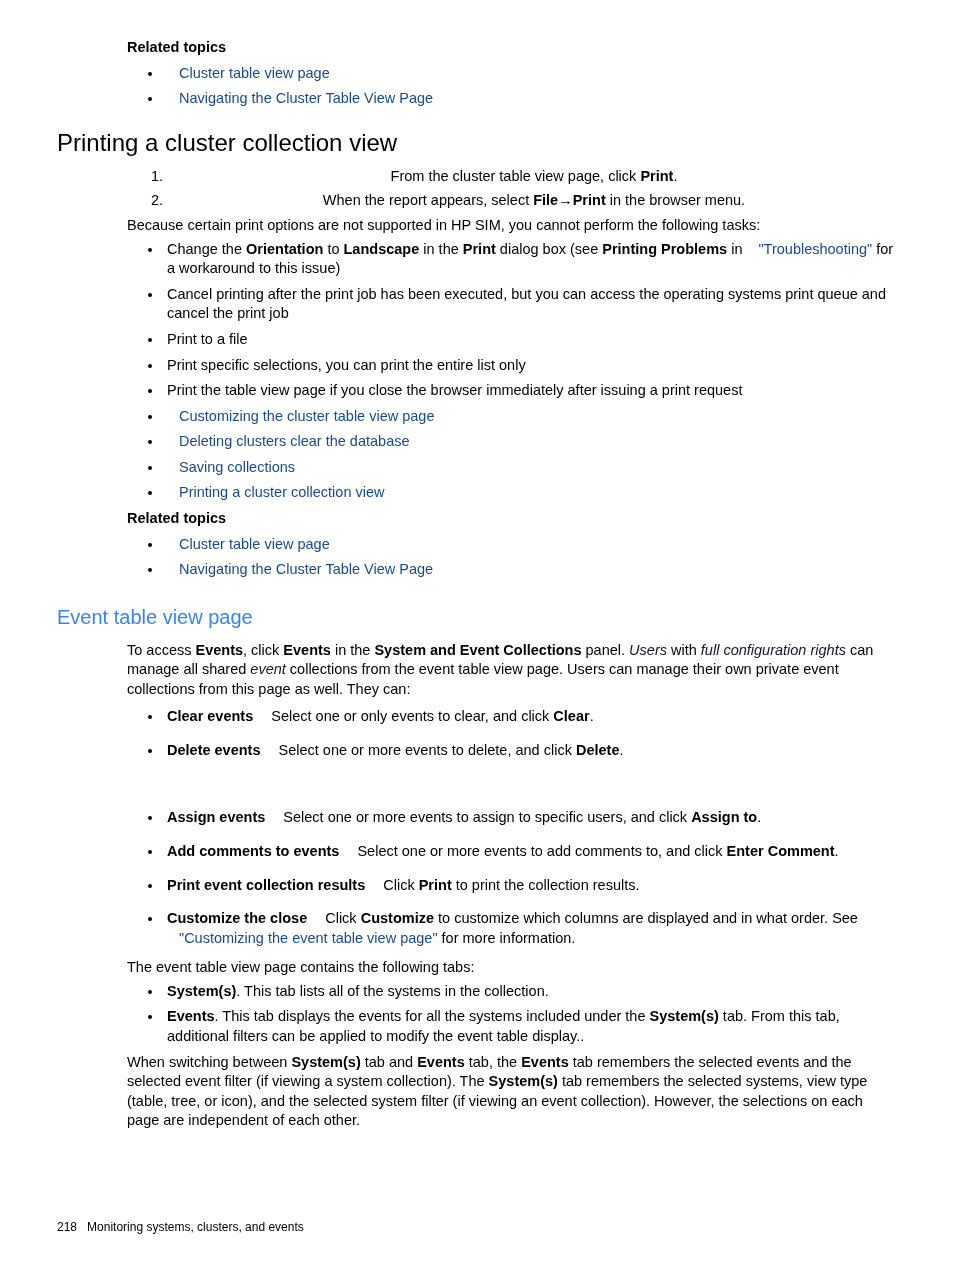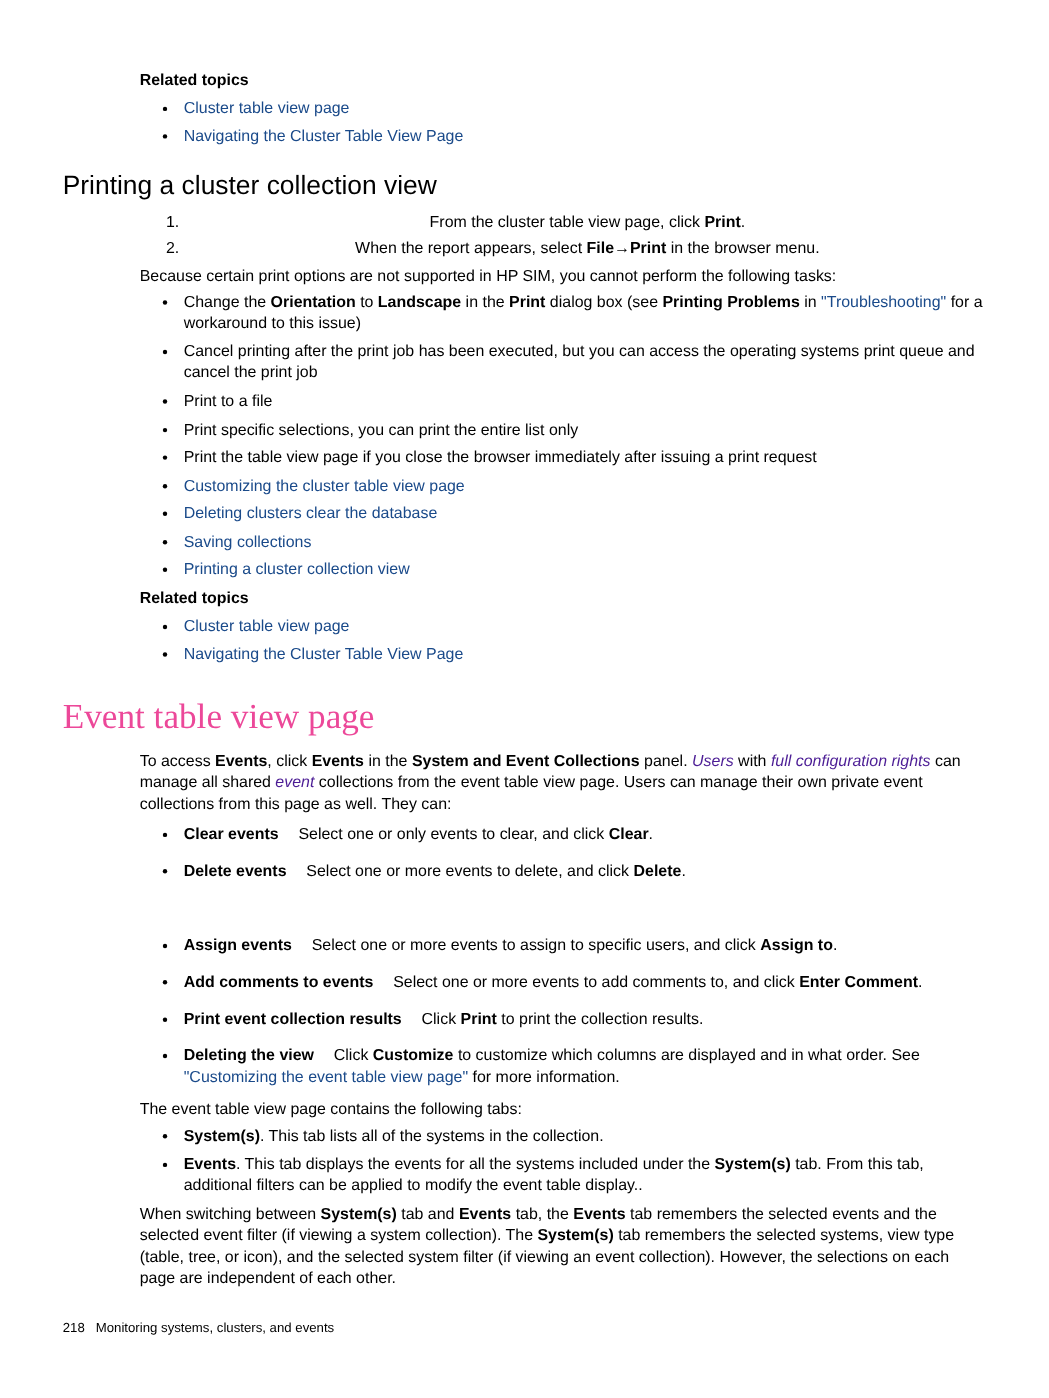--- a/index.html
+++ b/index.html
@@ -8,40 +8,40 @@
     color: #000;
     background: #fff;
     margin: 0;
     padding: 0;
     width: 954px;
     height: 1271px;
     position: relative;
     line-height: 1.35;
   }
   .page {
-    padding: 58px 57px 0 57px;
+    padding: 32px 57px 0 57px;
   }
   .content {
     padding-left: 70px;
   }
   h2 {
     font-family: Arial, Helvetica, sans-serif;
     font-weight: 300;
     font-size: 24px;
     margin: 18px 0 8px 0;
     padding-left: 0;
     color: #000;
   }
   h1 {
-    font-family: Liberation Serif, serif;
+    font-family: Liberation Sans, sans-serif;
     font-weight: 300;
-    font-size: 32px;
+    font-size: 20px;
     margin: 24px 0 10px 0;
     padding-left: 0;
-    color: #ec4899;
+    color: #3b82f6;
   }
   .subhead {
     font-weight: bold;
     font-size: 14.5px;
     margin-top: 6px;
     margin-bottom: 6px;
   }
   ul.bullets {
     list-style: disc;
     margin: 4px 0 6px 0;
@@ -56,35 +56,36 @@
     padding-left: 40px;
     text-align: center;
   }
   ol.steps li {
     margin-bottom: 4px;
     padding-left: 4px;
   }
   a, .link {
     color: #1a4a8a;
     text-decoration: none;
+    margin-left: 12px;
   }
   .term {
-    color: #4c1d95;
+    color: #0f172a;
     font-style: italic;
   }
   .bold {
     font-weight: bold;
   }
   .spacer {
     display: inline-block;
     width: 18px;
   }
   .footer {
     position: absolute;
-    bottom: 56px;
+    bottom: 36px;
     left: 57px;
     font-size: 12px;
     color: #000;
   }
   .arrow {
     font-family: Arial;
   }
 </style>
 </head>
 <body>
@@ -148,21 +149,21 @@
       <li style="margin-bottom:14px;margin-top:48px;">
         <span class="bold">Assign events</span><span class="spacer"></span><span>Select one or more events to assign to specific users, and click </span><span class="bold">Assign to</span><span>.</span>
       </li>
       <li style="margin-bottom:14px;">
         <span class="bold">Add comments to events</span><span class="spacer"></span><span>Select one or more events to add comments to, and click </span><span class="bold">Enter Comment</span><span>.</span>
       </li>
       <li style="margin-bottom:14px;">
         <span class="bold">Print event collection results</span><span class="spacer"></span><span>Click </span><span class="bold">Print</span><span> to print the collection results.</span>
       </li>
       <li style="margin-bottom:10px;">
-        <span class="bold">Deleting the view</span><span class="spacer"></span><span>Click </span><span class="bold">Customize</span><span> to customize which columns are displayed and in what order. See </span><a class="link">"Customizing the event table view page"</a><span> for more information.</span>
+        <span class="bold">Customize the close</span><span class="spacer"></span><span>Click </span><span class="bold">Customize</span><span> to customize which columns are displayed and in what order. See </span><a class="link">"Customizing the event table view page"</a><span> for more information.</span>
       </li>
     </ul>
 
     <div>The event table view page contains the following tabs:</div>
 
     <ul class="bullets">
       <li>
         <span class="bold">System(s)</span><span>. This tab lists all of the systems in the collection.</span>
       </li>
       <li>

